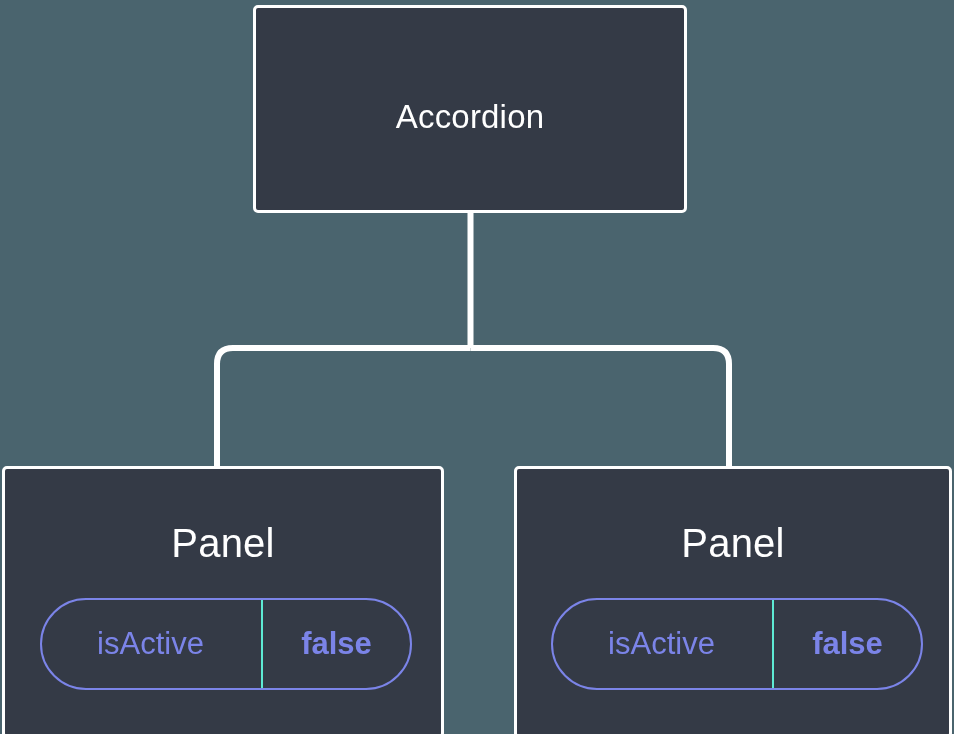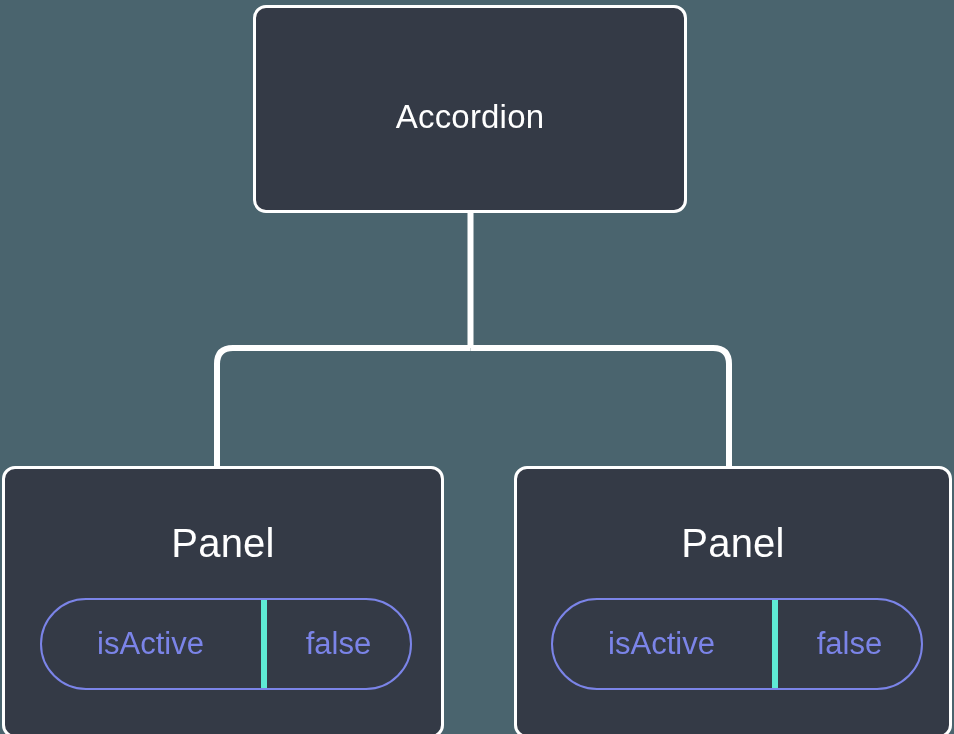--- a/index.html
+++ b/index.html
@@ -30,21 +30,21 @@
     height: 734px;
     pointer-events: none;
   }
 
   
   .node {
     position: absolute;
     box-sizing: border-box;
     background: #343a46;
     border: 3px solid #ffffff;
-    border-radius: 13px;
+    border-radius: 5px;
     padding-left: 18px;
   }
   .node-title {
     position: absolute;
     left: 0;
     right: 0;
     text-align: center;
     color: #ffffff;
     font-weight: 400;
     letter-spacing: 0.2px;
@@ -104,25 +104,26 @@
     display: flex;
     align-items: center;
     justify-content: center;
     color: #7b84e8;
     font-size: 31px;
     font-weight: 400;
     white-space: nowrap;
   }
   .pill-key {
     flex: 0 0 217px;
-    border-right: 6px solid #5eead4;
+    border-right: 2px solid #5eead4;
     padding-right: 2px;
   }
   .pill-val {
     flex: 1 1 auto;
+    font-weight: bold;
   }
 </style>
 </head>
 <body>
 
 <div id="stage">
 
   <svg id="edges" viewBox="0 0 954 734" width="954" height="734" xmlns="http://www.w3.org/2000/svg" aria-hidden="true">
 
     <path d="M 470.5 212 L 470.5 348" fill="none" stroke="#ffffff" stroke-width="6" stroke-linecap="butt"></path>

